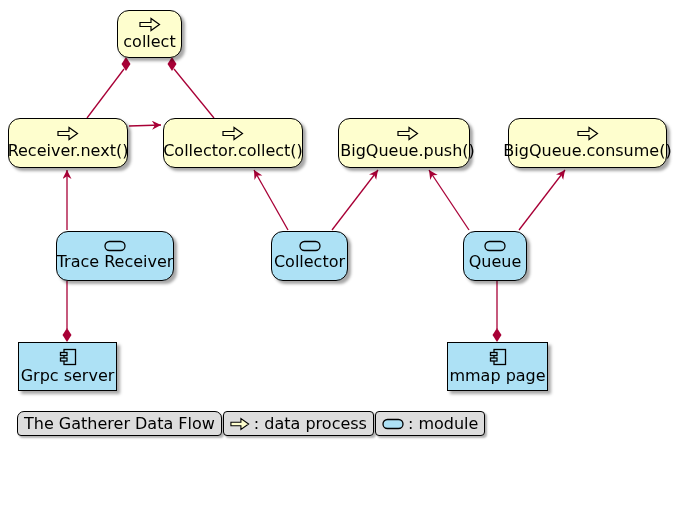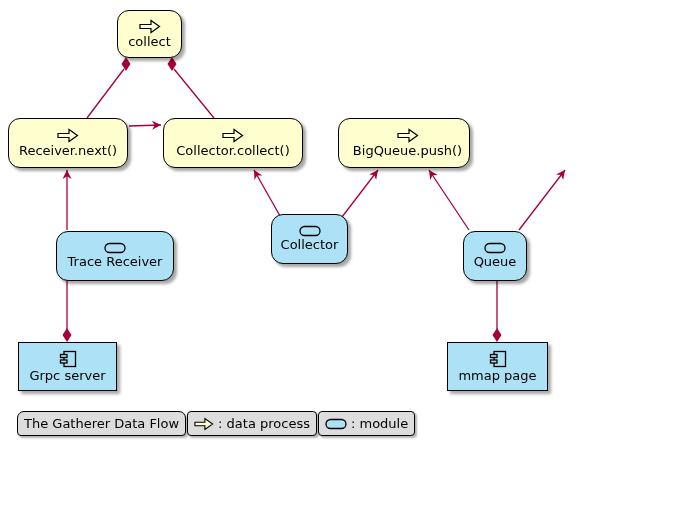--- a/index.html
+++ b/index.html
@@ -1,21 +1,21 @@
 <!DOCTYPE html>
 <html><head>
 <meta charset="utf-8">
 <style>
   html,body{margin:0;padding:0;background:#ffffff;}
   #canvas{
     position:relative;
     width:679px;height:467px;
     background:#ffffff;
     font-family:"DejaVu Sans","Liberation Sans",sans-serif;
-    font-size:13px;color:#000;
+    font-size:16px;color:#000;
     overflow:hidden;
   }
   
   #edges{position:absolute;left:0;top:0;width:679px;height:525px;pointer-events:none;}
   .edge{stroke:#A80036;stroke-width:1.3;fill:none;}
   .diamond{fill:#A80036;stroke:none;}
   
   .node{
     position:absolute;
     box-sizing:border-box;
@@ -36,21 +36,21 @@
   .process .ic polygon{fill:#FEFECE;stroke:#000;stroke-width:1.2;}
   .module  .ic rect{fill:#ADE1F5;stroke:#000;stroke-width:1.3;}
   .component .ic rect{fill:#ADE1F5;stroke:#000;stroke-width:1.3;}
   
   #collect          {left:117px;top:10px; width:65px; height:48px;}
   #receiver-next    {left:8px;  top:118px;width:120px;height:50px;}
   #collector-collect{left:163px;top:118px;width:140px;height:50px;}
   #bigqueue-push    {left:338px;top:118px;width:132px;height:50px;padding-left:7px;}
   #bigqueue-consume {left:508px;top:118px;width:159px;height:50px;}
   #trace-receiver   {left:8px;  top:231px;width:118px;height:50px;margin-left:48px;}
-  #collector        {left:271px;top:214px;width:77px; height:50px;}
+  #collector        {left:271px;top:231px;width:77px; height:50px;}
   #queue            {left:463px;top:231px;width:64px; height:50px;}
   #grpc-server      {left:18px; top:342px;width:99px; height:49px;}
   #mmap-page        {left:447px;top:342px;width:101px;height:49px;}
   
   #legend{position:absolute;left:8px;top:411px;width:174px;display:flex;flex-direction:row;gap:1px;padding-left:9px;}
   .legend-row{
     box-sizing:border-box;
     height:25px;
     background:#DDDDDD;
     border:1px solid #000;
@@ -119,20 +119,26 @@
     <span class="lbl">Receiver.next()</span>
   </div>
 
   <div class="node process rounded" id="bigqueue-push">
     <svg class="ic" width="22" height="15" viewBox="0 0 22 15">
         <polygon points="1,5.5 12,5.5 12,1.5 20.5,7.5 12,13.5 12,9.5 1,9.5"></polygon>
       </svg>
     <span class="lbl">BigQueue.push()</span>
   </div>
 
+  <div class="node process rounded" id="bigqueue-consume">
+    <svg class="ic" width="22" height="15" viewBox="0 0 22 15">
+        <polygon points="1,5.5 12,5.5 12,1.5 20.5,7.5 12,13.5 12,9.5 1,9.5"></polygon>
+      </svg>
+    <span class="lbl">BigQueue.consume()</span>
+  </div>
 
   <div class="node module rounded" id="trace-receiver">
     <svg class="ic" width="22" height="12" viewBox="0 0 22 12">
         <rect x="1" y="1.5" width="20" height="9" rx="4.5"></rect>
       </svg>
     <span class="lbl">Trace Receiver</span>
   </div>
 
   <div class="node module rounded" id="collector">
     <svg class="ic" width="22" height="12" viewBox="0 0 22 12">

